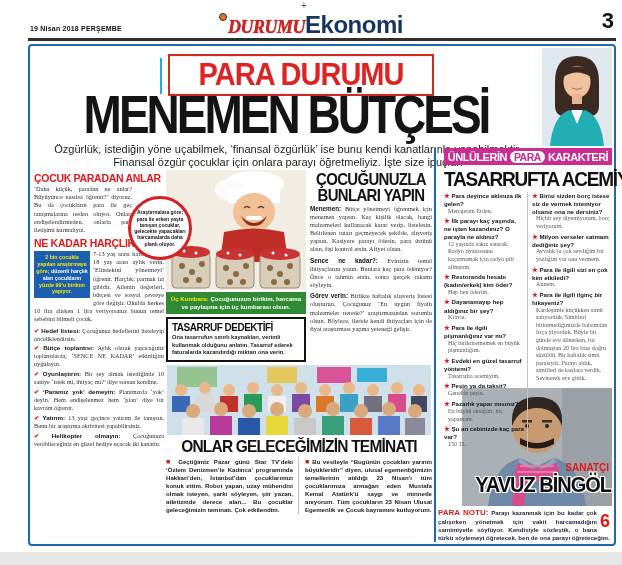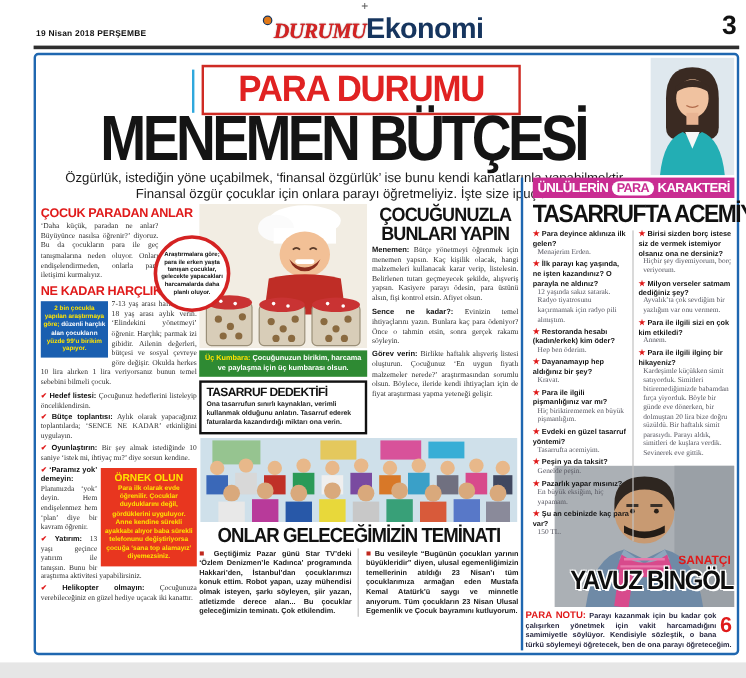--- a/index.html
+++ b/index.html
@@ -149,24 +149,20 @@
 
     <div class="abs col-left">
       <div class="redhead">ÇOCUK PARADAN ANLAR</div>
       <p class="bodytxt p-circlepad">‘Daha küçük, paradan ne anlar? Büyüyünce nasılsa öğrenir?’ diyoruz. Bu da çocukların para ile geç tanışmalarına neden oluyor. Onları endişelendirmeden, onlarla para iletişimi kurmalıyız.</p>
       <div class="redhead">NE KADAR HARÇLIK?</div>
       <div class="stat-box"><span class="yellow">2 bin çocukla yapılan araştırmaya göre;</span><span> düzenli harçlık alan çocukların </span><span class="yellow">yüzde 99’u birikim yapıyor.</span></div>
       <p class="bodytxt">7-13 yaş arası haftalık, 13-18 yaş arası aylık verin. ‘Elindekini yönetmeyi’ öğrenir. Harçlık; parmak izi gibidir. Ailenin değerleri, bütçesi ve sosyal çevreye göre değişir. Okulda herkes 10 lira alırken 1 lira veriyorsanız bunun temel sebebini bilmeli çocuk.</p>
       <p class="tip"><span class="check">✔</span> <span class="lbl">Hedef listesi:</span> <span>Çocuğunuz hedeflerini listeleyip önceliklendirsin.</span></p>
       <p class="tip"><span class="check">✔</span> <span class="lbl">Bütçe toplantısı:</span> <span>Aylık olarak yapacağınız toplantılarda; ‘SENCE NE KADAR’ etkinliğini uygulayın.</span></p>
       <p class="tip"><span class="check">✔</span> <span class="lbl">Oyunlaştırın:</span> <span>Bir şey almak istediğinde 10 saniye ‘istek mi, ihtiyaç mı?’ diye sorsun kendine.</span></p>
-      <div class="ornek-box">
-        <div class="ornek-head">ÖRNEK OLUN</div>
-        <div class="ornek-body">Para ilk olarak evde öğrenilir. Çocuklar duyduklarını değil, gördüklerini uyguluyor. Anne kendine sürekli ayakkabı alıyor baba sürekli telefonunu değiştiriyorsa çocuğa ‘sana top alamayız’ diyemezsiniz.</div>
-      </div>
       <p class="tip"><span class="check">✔</span> <span class="lbl">‘Paramız yok’ demeyin:</span> <span>Planımızda ‘yok’ deyin. Hem endişelenmez hem ‘plan’ diye bir kavram öğrenir.</span></p>
       <p class="tip"><span class="check">✔</span> <span class="lbl">Yatırım:</span> <span>13 yaşı geçince yatırım ile tanışsın. Bunu bir araştırma aktivitesi yapabilirsiniz.</span></p>
       <p class="tip"><span class="check">✔</span> <span class="lbl">Helikopter olmayın:</span> <span>Çocuğunuza verebileceğiniz en güzel hediye uçacak iki kanattır.</span></p>
     </div>
 
     <div class="abs col-mid">
       <div class="mid-top">
         <div class="mid-left">
           <svg class="child-photo" viewBox="0 0 140 120">
             <rect width="140" height="120" fill="#f2ede3"></rect>

